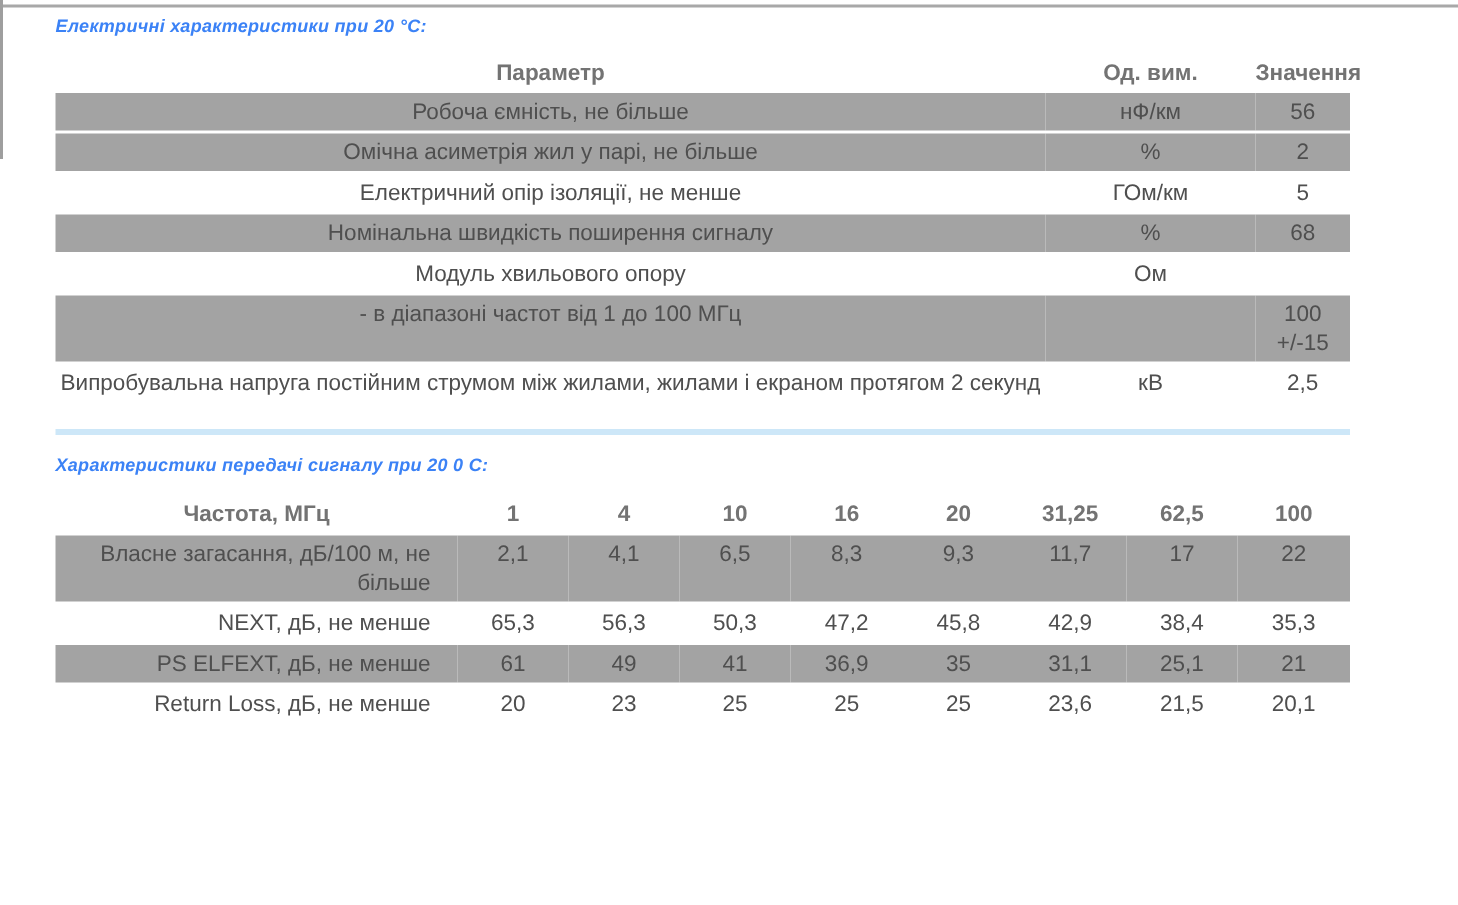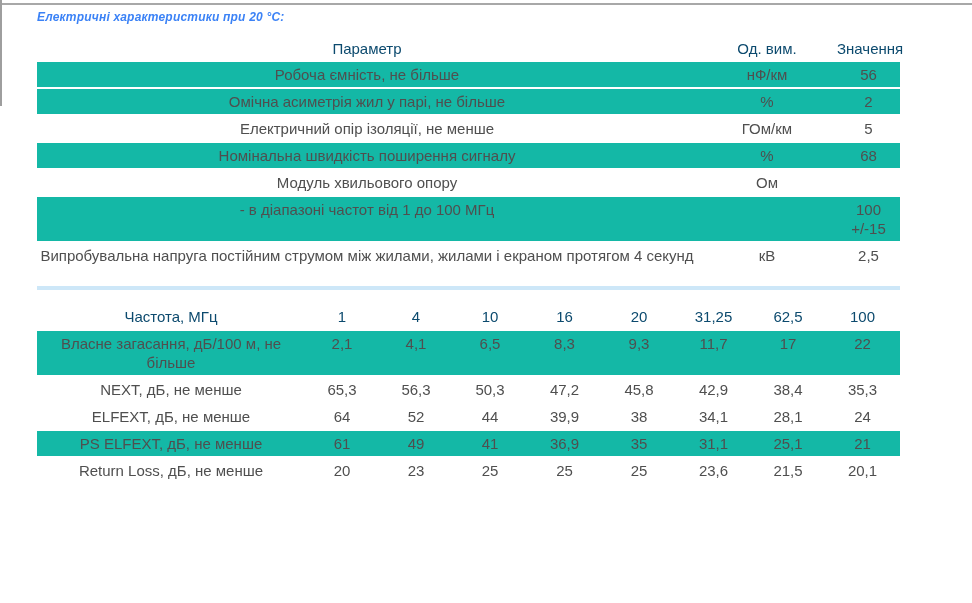--- a/index.html
+++ b/index.html
@@ -43,47 +43,48 @@
     font-style: italic;
   }
   table.spec {
     border-collapse: separate;
     border-spacing: 0 2px;
     width: 863px;
     table-layout: fixed;
     font-size: 15px;
   }
   table.spec th {
-    font-weight: normal;
+    font-weight: bold;
     text-align: center;
-    color: #0c4a6e;
+    color: #737373;
     padding: 2px 0 3px 0;
     white-space: nowrap;
   }
   table.spec td {
     text-align: center;
     vertical-align: top;
     padding: 3px 0;
   }
   table.spec .line {
     min-height: 19px;
     line-height: 19px;
   }
   tr.hl td {
-    background: #14b8a6;
+    background: #a3a3a3;
   }
   .divider-strip {
     width: 863px;
     height: 4px;
     background: #cde7f8;
     margin: 16px 0 13px 0;
   }
   #t2 td.t2-label {
     padding-left: 18px;
     padding-right: 18px;
+    text-align: right;
   }
   #t2 td, #t2 th {
     line-height: 19px;
   }
 </style>
 </head>
 <body>
 
 <div class="top-line"></div>
 <div class="left-line"></div>
@@ -167,34 +168,35 @@
           </td>
           <td>
             <div class="line"></div>
           </td>
           <td>
             <div class="line">100 +/-15</div>
           </td>
         </tr>
         <tr>
           <td>
-            <div class="line">Випробувальна напруга постійним струмом між жилами, жилами і екраном протягом 4 секунд</div>
+            <div class="line">Випробувальна напруга постійним струмом між жилами, жилами і екраном протягом 2 секунд</div>
           </td>
           <td>
             <div class="line">кВ</div>
           </td>
           <td>
             <div class="line">2,5</div>
           </td>
         </tr>
       </tbody>
   </table>
 
   <div class="divider-strip"></div>
 
+  <h2 class="section-title">Характеристики передачі сигналу при 20 0 С:</h2>
 
   <table class="spec" id="t2">
     <colgroup>
       <col style="width:268px">
       <col style="width:74px">
         <col style="width:74px">
         <col style="width:74px">
         <col style="width:75px">
       <col style="width:74px">
         <col style="width:75px">
@@ -230,31 +232,20 @@
           <td class="t2-label">NEXT, дБ, не менше</td>
           <td>65,3</td>
           <td>56,3</td>
           <td>50,3</td>
           <td>47,2</td>
           <td>45,8</td>
           <td>42,9</td>
           <td>38,4</td>
           <td>35,3</td>
         </tr>
-        <tr>
-          <td class="t2-label">ELFEXT, дБ, не менше</td>
-          <td>64</td>
-          <td>52</td>
-          <td>44</td>
-          <td>39,9</td>
-          <td>38</td>
-          <td>34,1</td>
-          <td>28,1</td>
-          <td>24</td>
-        </tr>
         <tr class="hl">
           <td class="t2-label">PS ELFEXT, дБ, не менше</td>
           <td>61</td>
           <td>49</td>
           <td>41</td>
           <td>36,9</td>
           <td>35</td>
           <td>31,1</td>
           <td>25,1</td>
           <td>21</td>

